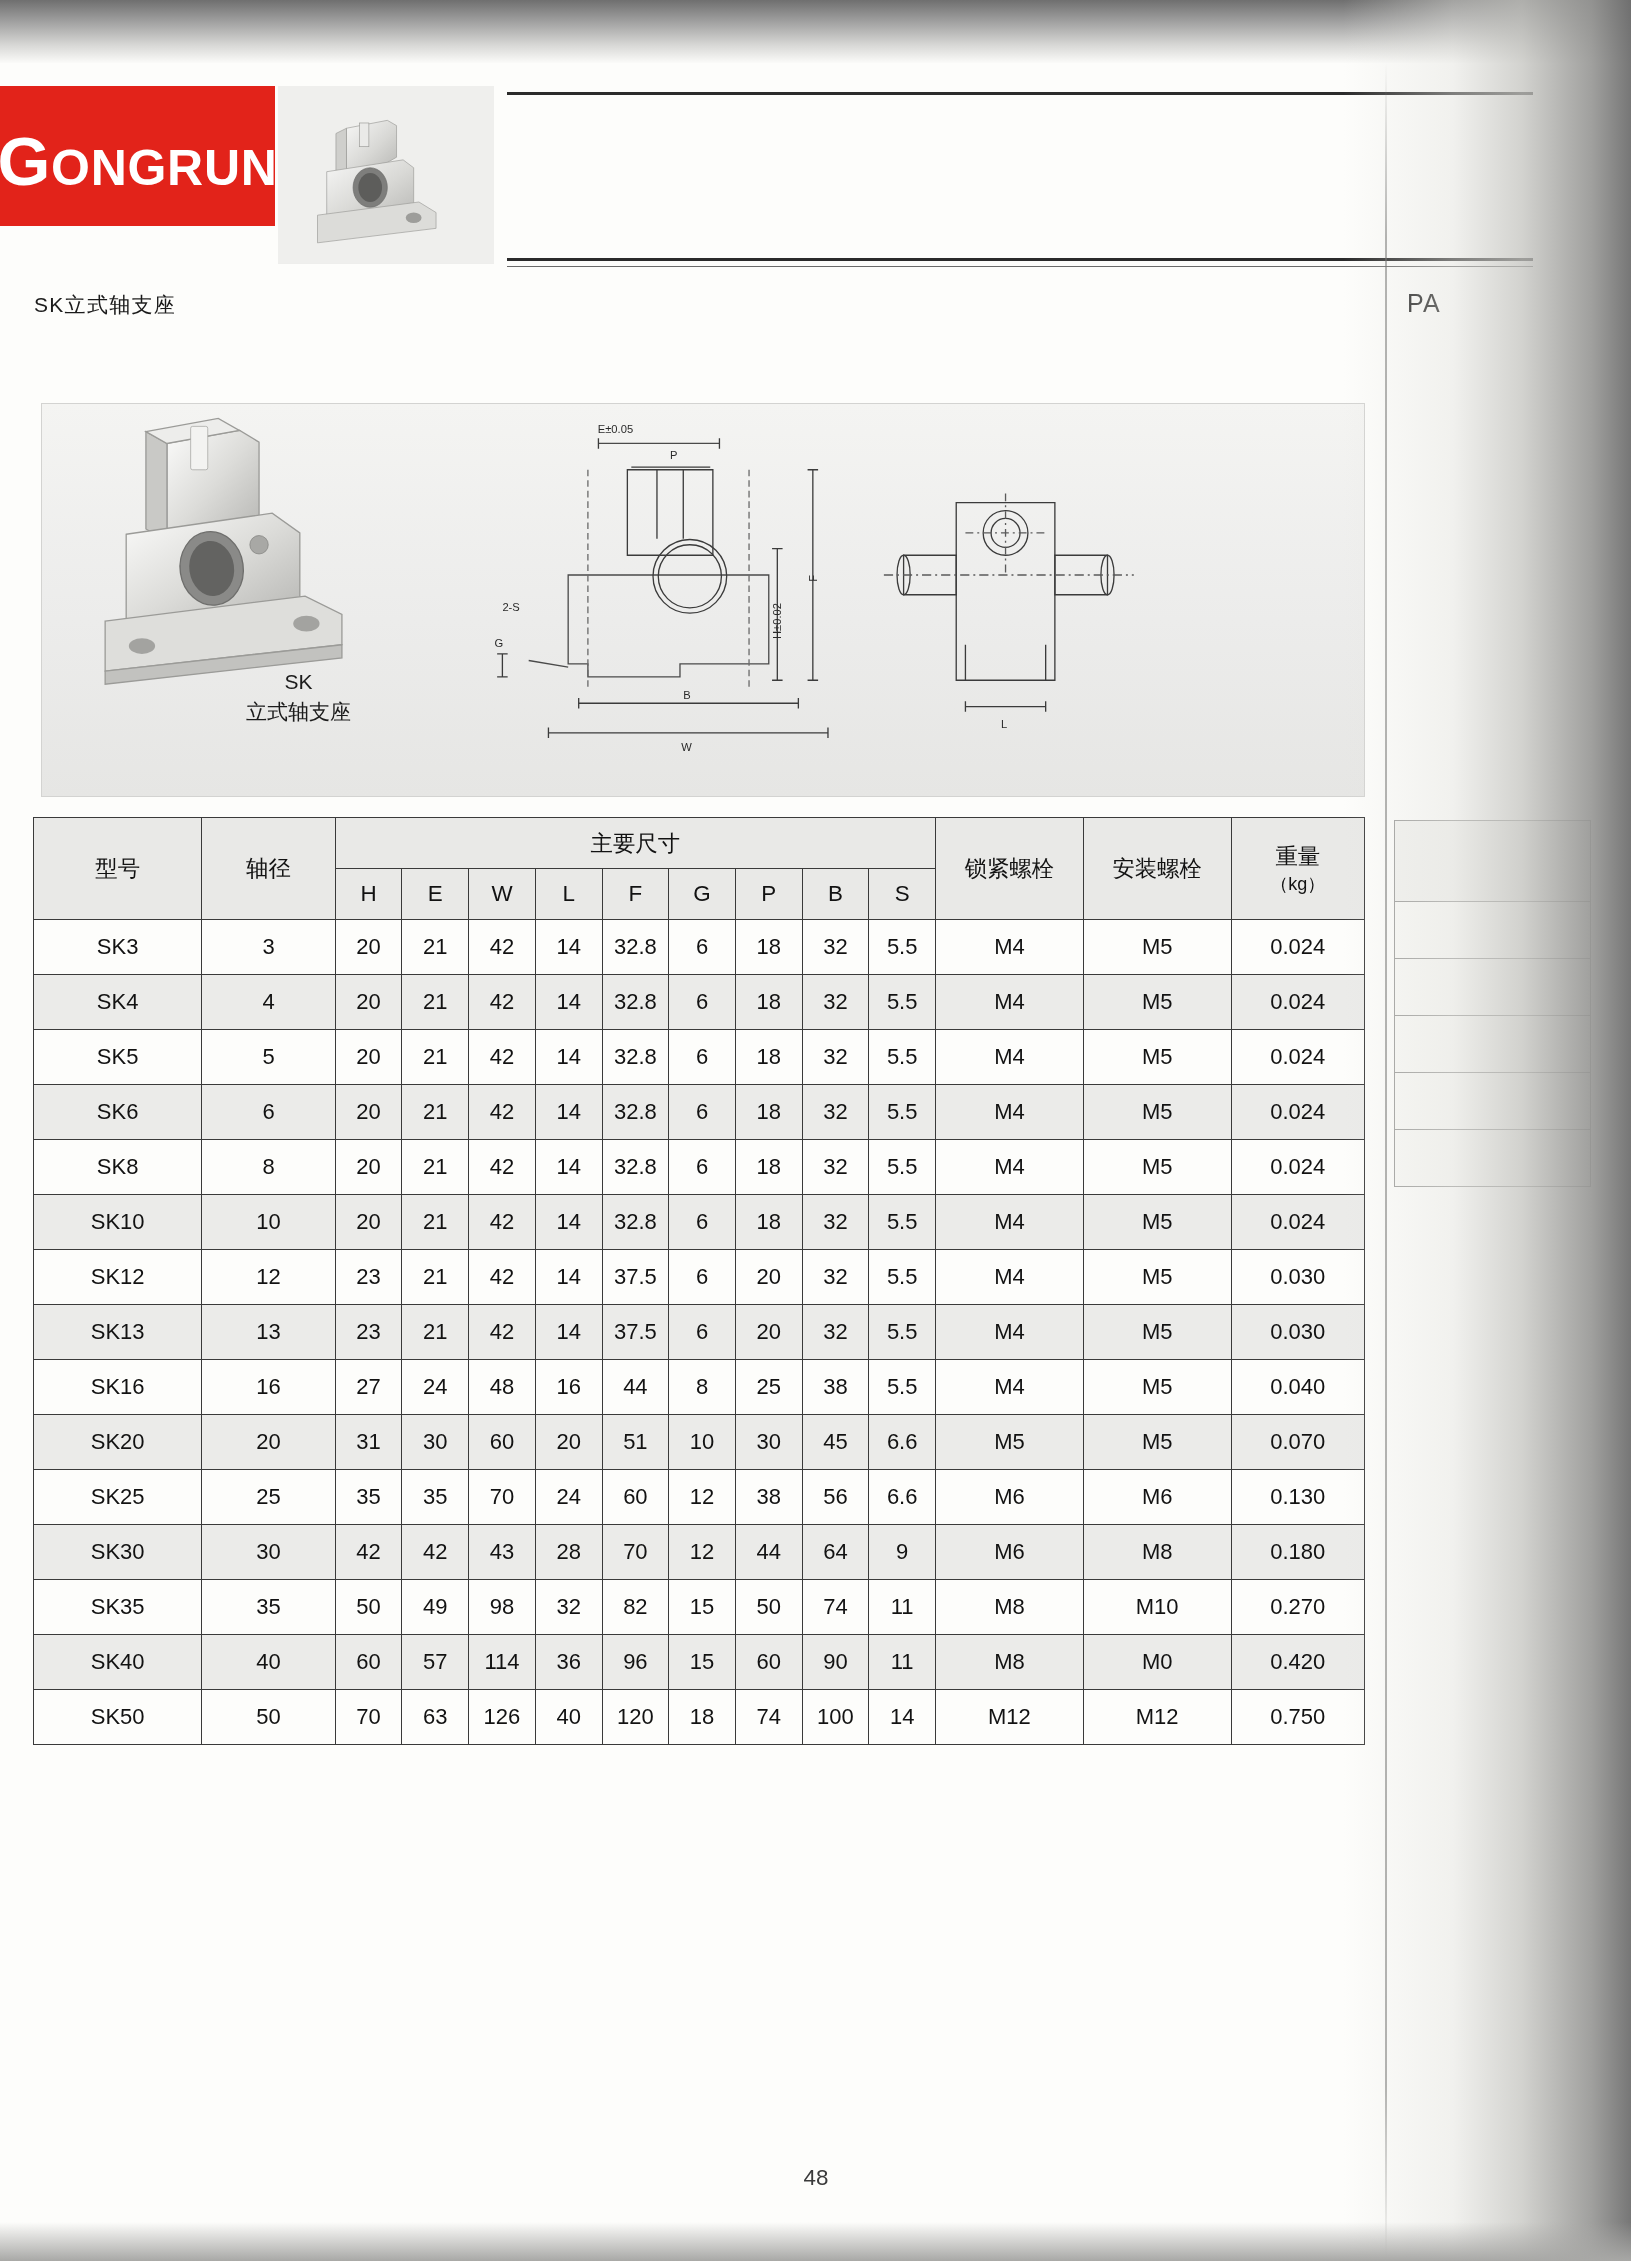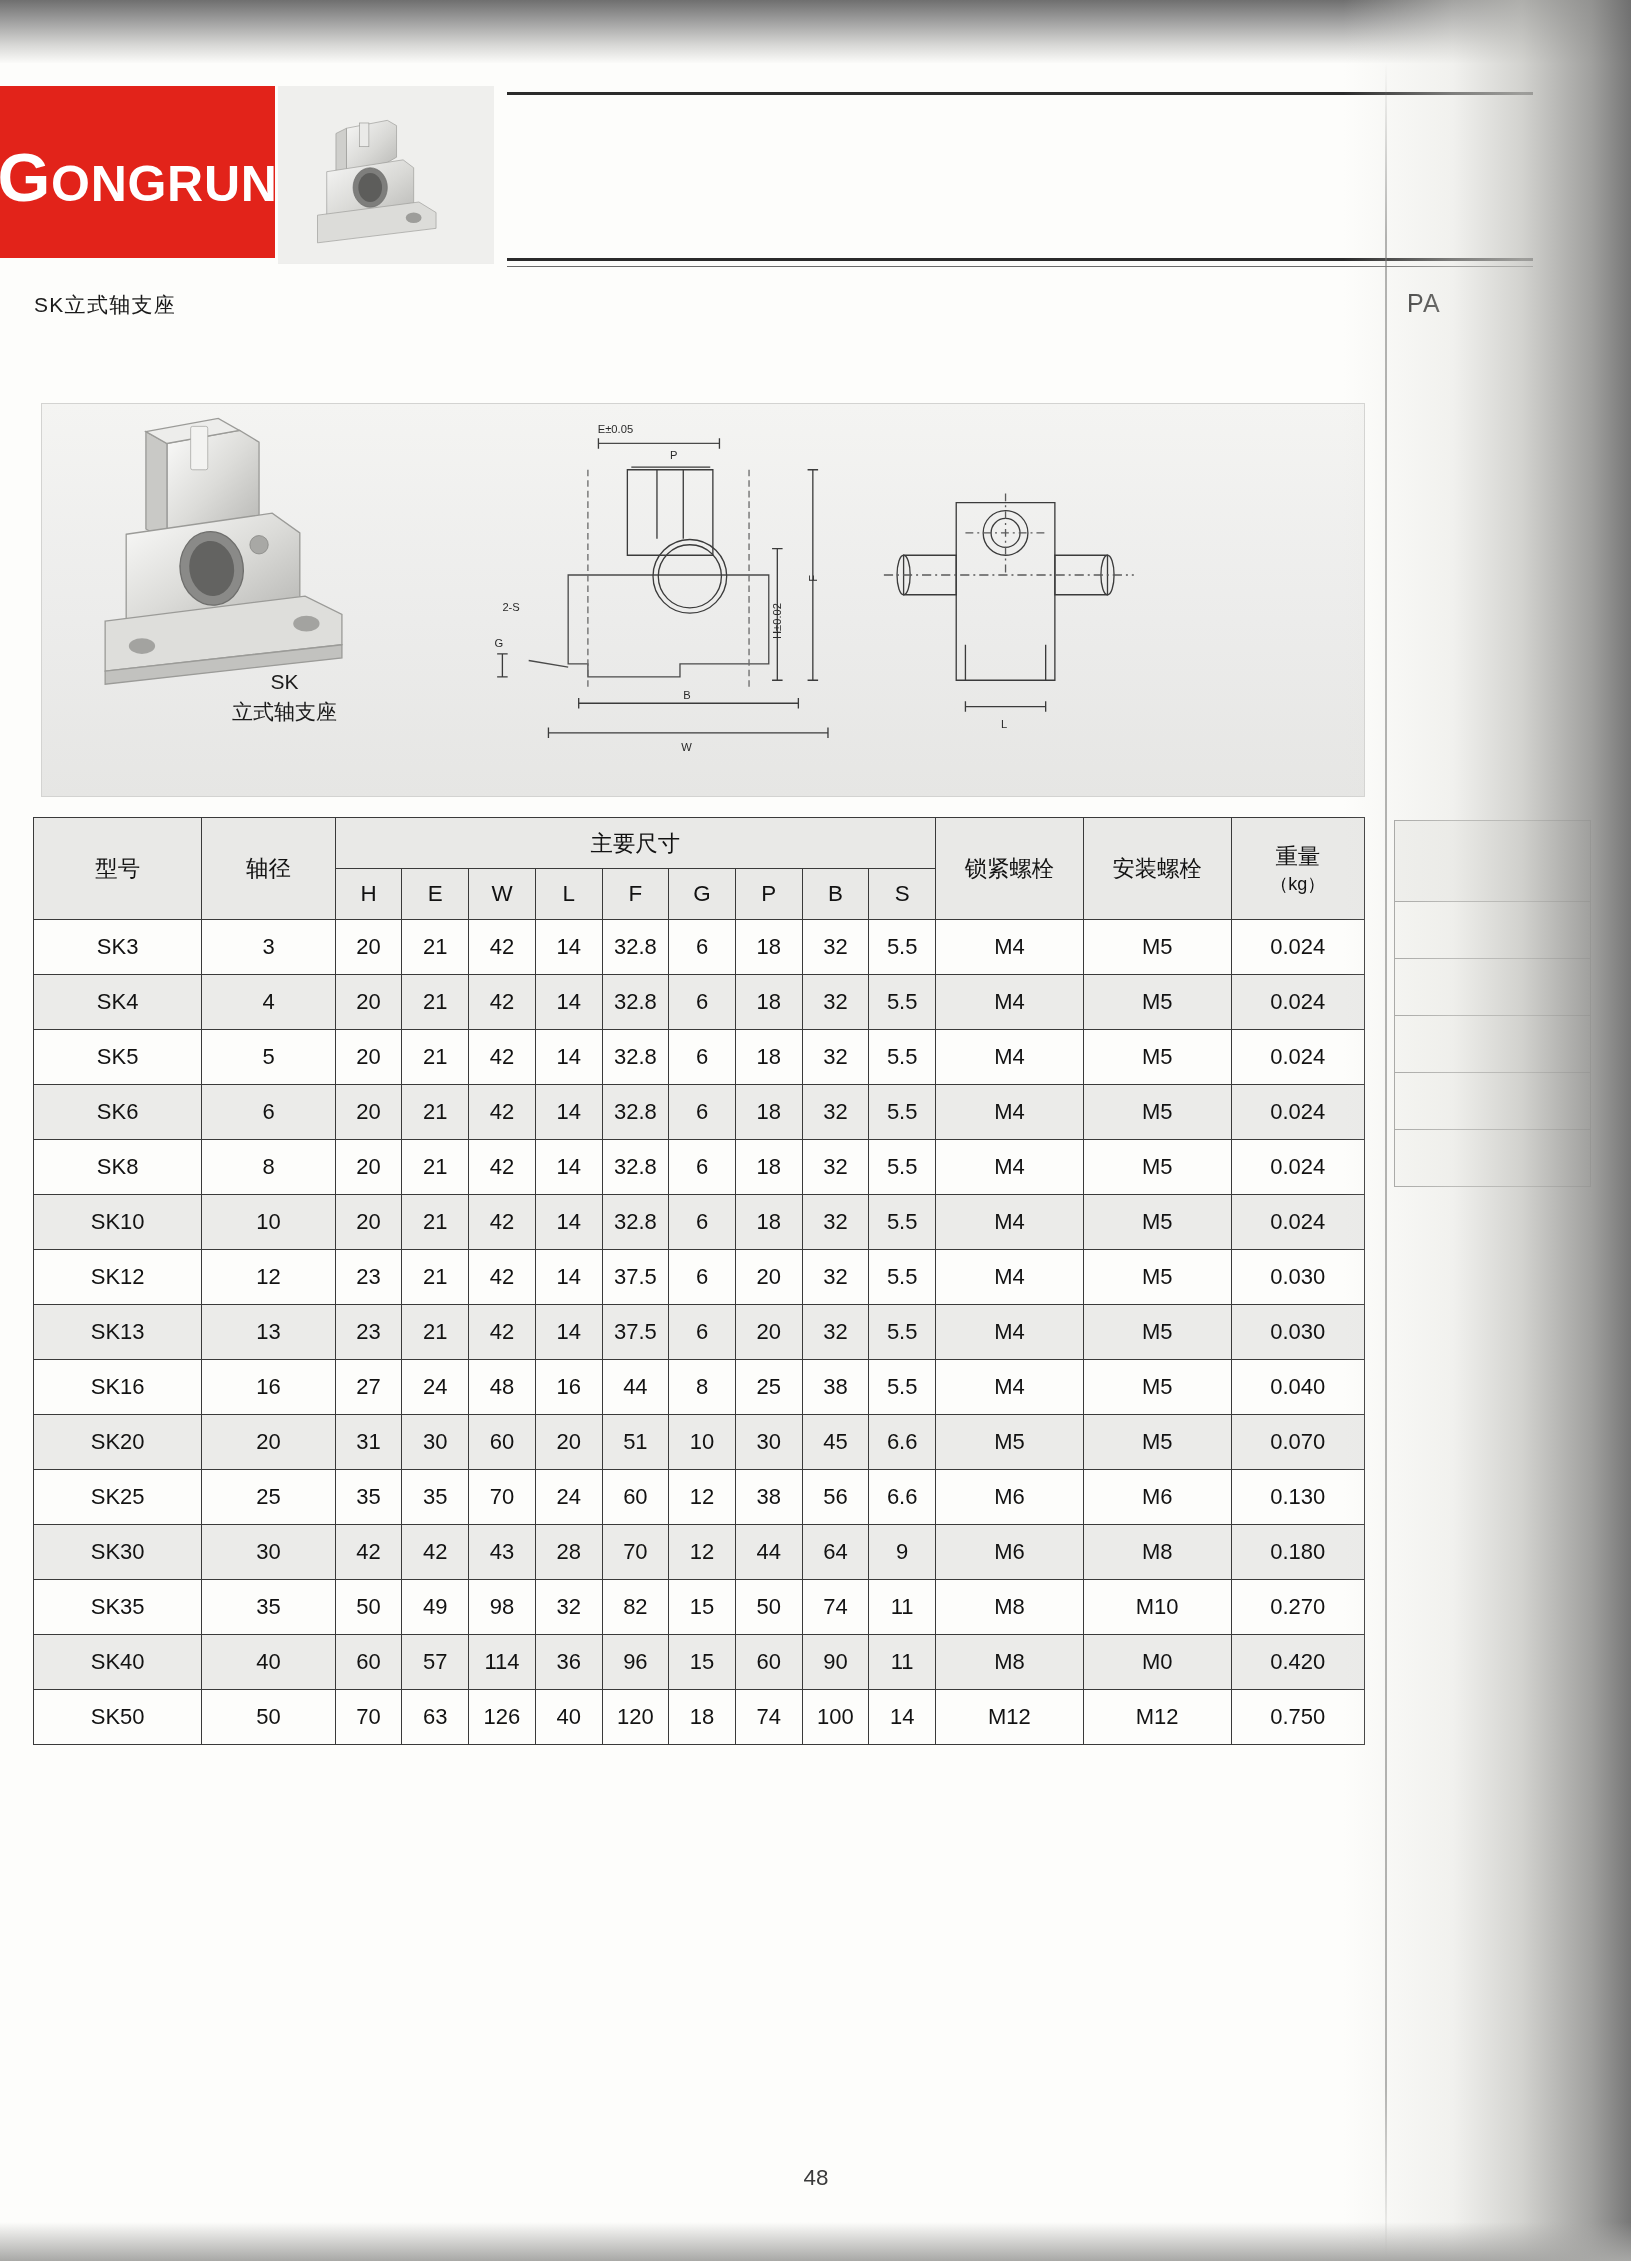--- a/index.html
+++ b/index.html
@@ -43,21 +43,21 @@
   .bottom-shadow {
     position: absolute;
     left: 0; bottom: 0; width: 1632px; height: 39px;
     background: linear-gradient(0deg, #a8a8a6 0%, rgba(253,253,251,0) 100%);
   }
 
   
   .logo-block {
     position: absolute;
     left: 0; top: 86px;
-    width: 275px; height: 172px;
+    width: 275px; height: 140px;
     background: #e2231a;
     display: flex;
     align-items: center;
     justify-content: center;
   }
   .logo-text {
     color: #ffffff;
     font-size: 50px;
     font-weight: bold;
     letter-spacing: 0.7px;
@@ -108,21 +108,21 @@
   
   .figure-panel {
     position: absolute;
     left: 41px; top: 403px;
     width: 1322px; height: 392px;
     background: linear-gradient(180deg, #f4f4f2 0%, #ececeb 55%, #e6e6e4 100%);
     border: 0.7px solid #d3d3d1;
   }
   .fig-caption {
     position: absolute;
-    left: 144px; top: 263px;
+    left: 158px; top: 263px;
     width: 197px;
     text-align: center;
     font-size: 21px;
     line-height: 1.45;
     color: #1b1b1b;
   }
   .fig-svg { position: absolute; left: 0; top: 0; }
 
   
   table.spec {

